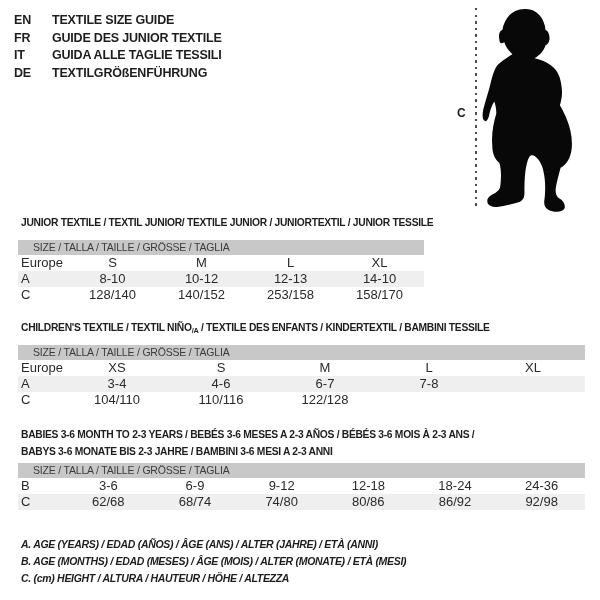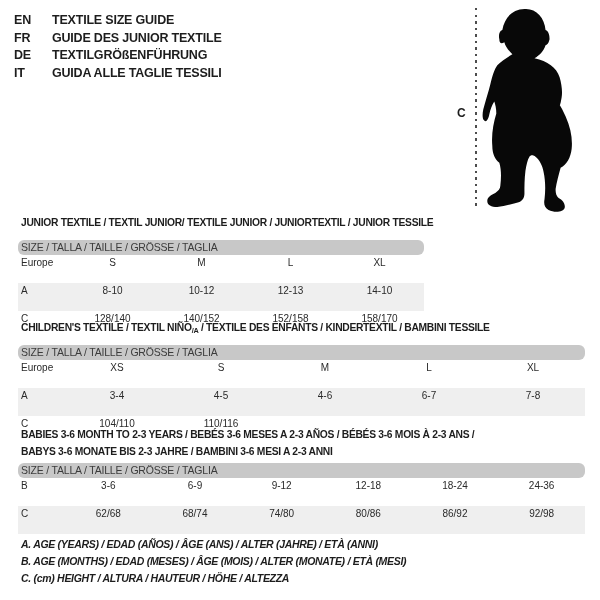--- a/index.html
+++ b/index.html
@@ -34,23 +34,23 @@
   .t3-title{left:21px;top:426px;line-height:17px;}
   .sub{font-size:7.5px;vertical-align:-2px;}
 
   
   .size-table{left:18px;}
   .table1{top:240px;width:406px;}
   .table2{top:345px;width:567px;}
   .table3{top:463px;width:567px;}
   .size-bar{
     height:15px;line-height:15px;background:#c8c8c8;color:#3b3b3b;
-    font-size:10.5px;letter-spacing:-0.2px;padding-left:3px;box-sizing:border-box;border-radius:6px;
-  }
-  .trow{display:grid;height:28px;line-height:16px;font-size:10px;color:#2a2a2a;}
+    font-size:10.5px;letter-spacing:-0.2px;padding-left:15px;box-sizing:border-box;
+  }
+  .trow{display:grid;height:16px;line-height:16px;font-size:13px;color:#2a2a2a;}
   .table1 .trow{grid-template-columns:50px repeat(4,1fr);}
   .table2 .trow{grid-template-columns:47px repeat(5,1fr);}
   .table3 .trow{grid-template-columns:47px repeat(6,1fr);}
   .trow .cell{text-align:center;overflow:hidden;}
   .trow .cell.label{text-align:left;padding-left:3px;}
   .trow.stripe{background:#efefef;}
 
   
   .notes{left:21px;top:536px;font-style:italic;}
   .note-line{font-size:10.5px;font-weight:bold;letter-spacing:-0.3px;line-height:17px;white-space:nowrap;}
@@ -61,26 +61,26 @@
 <div class="abs lang-block">
   <div class="lang-row">
     <span class="lang-code">EN</span>
     <span class="lang-title">TEXTILE SIZE GUIDE</span>
   </div>
   <div class="lang-row">
     <span class="lang-code">FR</span>
     <span class="lang-title">GUIDE DES JUNIOR TEXTILE</span>
   </div>
   <div class="lang-row">
+    <span class="lang-code">IT</span>
+    <span class="lang-title">GUIDA ALLE TAGLIE TESSILI</span>
+  </div>
+  <div class="lang-row">
     <span class="lang-code">DE</span>
     <span class="lang-title">TEXTILGRÖßENFÜHRUNG</span>
-  </div>
-  <div class="lang-row">
-    <span class="lang-code">IT</span>
-    <span class="lang-title">GUIDA ALLE TAGLIE TESSILI</span>
   </div>
 </div>
 
 <div class="abs figure-c">C</div>
 <div class="abs dotline"></div>
 <svg class="abs baby-svg" width="106" height="211" viewBox="0 0 105 210" xmlns="http://www.w3.org/2000/svg">
   <path fill="#080808" d="
     M42,5
     C53,4 62,13 63,26
     C66,27 67,31 67,35
@@ -139,48 +139,48 @@
     <span class="cell label">A</span>
     <span class="cell">8-10</span>
     <span class="cell">10-12</span>
     <span class="cell">12-13</span>
     <span class="cell">14-10</span>
   </div>
   <div class="trow">
     <span class="cell label">C</span>
     <span class="cell">128/140</span>
     <span class="cell">140/152</span>
-    <span class="cell">152/158</span>
+    <span class="cell">253/158</span>
     <span class="cell">158/170</span>
   </div>
 </div>
 
 <div class="abs sec-title t2-title"><span>CHILDREN'S TEXTILE / TEXTIL NIÑO</span><span class="sub">/A</span><span> / TEXTILE DES ENFANTS / KINDERTEXTIL / BAMBINI TESSILE</span></div>
 <div class="abs size-table table2">
   <div class="size-bar">SIZE / TALLA / TAILLE / GRÖSSE / TAGLIA</div>
   <div class="trow">
     <span class="cell label">Europe</span>
     <span class="cell">XS</span>
     <span class="cell">S</span>
     <span class="cell">M</span>
     <span class="cell">L</span>
     <span class="cell">XL</span>
   </div>
   <div class="trow stripe">
     <span class="cell label">A</span>
     <span class="cell">3-4</span>
-    <span class="cell">4-5</span>
     <span class="cell">4-6</span>
     <span class="cell">6-7</span>
     <span class="cell">7-8</span>
   </div>
   <div class="trow">
     <span class="cell label">C</span>
     <span class="cell">104/110</span>
     <span class="cell">110/116</span>
+    <span class="cell">122/128</span>
   </div>
 </div>
 
 <div class="abs sec-title t3-title">
   <div>BABIES 3-6 MONTH TO 2-3 YEARS / BEBÉS 3-6 MESES A 2-3 AÑOS / BÉBÉS 3-6 MOIS À 2-3 ANS /</div>
   <div>BABYS 3-6 MONATE BIS 2-3 JAHRE / BAMBINI 3-6 MESI A 2-3 ANNI</div>
 </div>
 <div class="abs size-table table3">
   <div class="size-bar">SIZE / TALLA / TAILLE / GRÖSSE / TAGLIA</div>
   <div class="trow">

